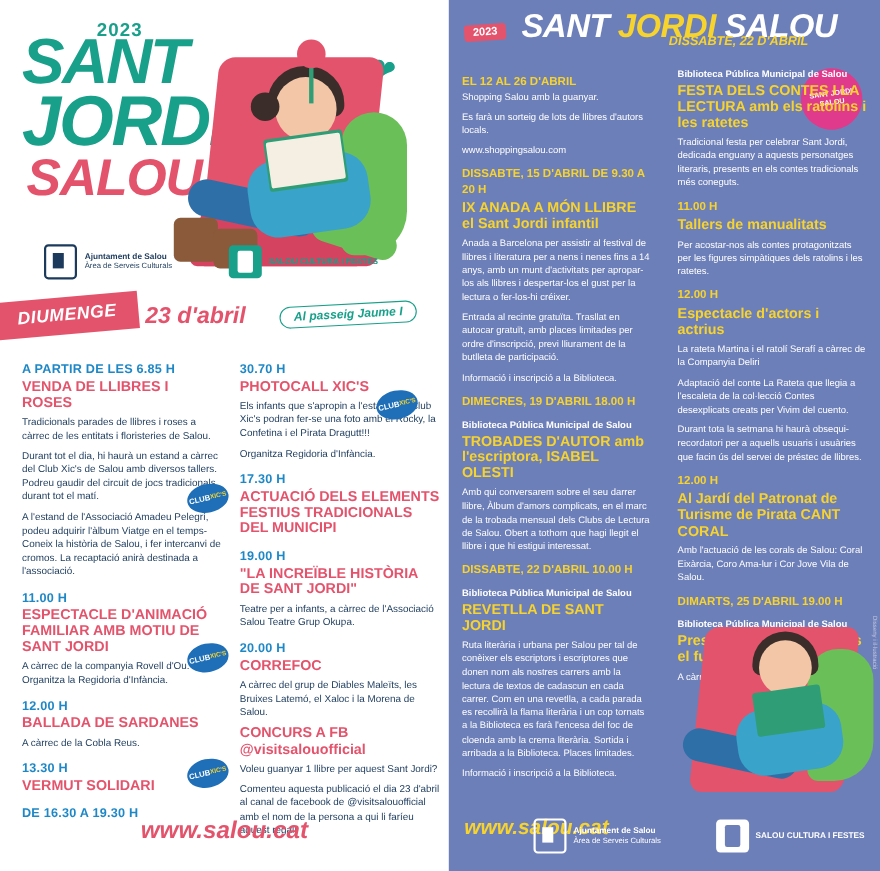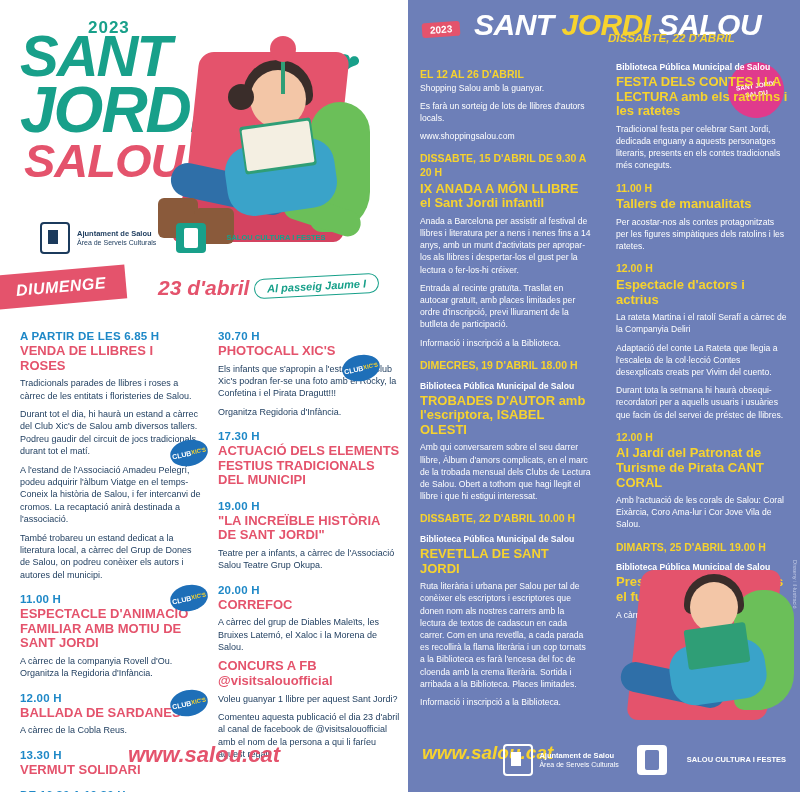--- a/index.html
+++ b/index.html
@@ -32,28 +32,28 @@
   .dragon-t{position:absolute;left:-28px;top:100px;width:80px;height:26px;background:#6bbf59;border-radius:16px;transform:rotate(18deg);}
   .flower{position:absolute;left:120px;top:14px;width:26px;height:26px;background:#e4536c;border-radius:50%;}
   .stem{position:absolute;left:131px;top:36px;width:4px;height:36px;background:#2f9e76;}
 
   .logos-left{position:absolute;left:40px;top:222px;display:flex;align-items:center;gap:20px;}
   .aj-logo{display:flex;align-items:center;gap:7px;}
   .aj-mark{width:26px;height:28px;border:2px solid #1b3a5c;border-radius:4px;position:relative;}
   .aj-mark:after{content:"";position:absolute;left:6px;top:6px;width:10px;height:14px;background:#1b3a5c;}
   .aj-text{font-size:7px;color:#1b3a5c;line-height:1.25;}
   .aj-text b{font-size:7.5px;}
-  .cult-logo{display:flex;align-items:center;gap:20px;}
+  .cult-logo{display:flex;align-items:center;gap:6px;margin-left:32px;}
   .cult-mark{width:30px;height:30px;background:#18a08a;border-radius:4px;position:relative;}
   .cult-mark:after{content:"";position:absolute;left:8px;top:5px;width:14px;height:20px;background:#fff;border-radius:2px;}
   .cult-text{font-size:7.5px;color:#18a08a;font-weight:bold;line-height:1.25;}
 
   .ribbon{position:absolute;left:-4px;top:270px;width:130px;height:34px;background:#e4536c;transform:rotate(-5deg);display:flex;align-items:center;justify-content:center;}
   .ribbon span{color:#fff;font-weight:bold;font-style:italic;font-size:16px;letter-spacing:.5px;}
-  .date-left{position:absolute;left:158px;top:276px;font-size:21px;font-weight:bold;font-style:italic;color:#e4536c;}
+  .date-left{position:absolute;left:132px;top:276px;font-size:21px;font-weight:bold;font-style:italic;color:#e4536c;}
   .place-pill{position:absolute;left:254px;top:276px;border:1.5px solid #18a08a;border-radius:13px;padding:3px 12px;font-size:11px;font-style:italic;font-weight:bold;color:#18a08a;transform:rotate(-3deg);}
 
   .cols{position:absolute;left:0;top:318px;width:408px;display:flex;gap:0;}
   .col{width:184px;padding:0 8px 0 20px;}
   .col.right-col{padding-left:8px;}
   .time{font-size:11.5px;font-weight:bold;color:#1e88c7;margin-top:12px;letter-spacing:.2px;}
   .title{font-size:13px;font-weight:bold;color:#e4536c;line-height:1.12;margin:2px 0 4px;}
   .body-txt{font-size:9px;color:#1b3a5c;line-height:1.38;margin:0 0 6px;}
 
   .xics{position:absolute;width:38px;height:26px;background:#1e6fb8;border-radius:50%;color:#fff;font-size:7px;font-weight:bold;display:flex;align-items:center;justify-content:center;transform:rotate(-12deg);}
@@ -155,21 +155,20 @@
 
     <div class="cols">
       <div class="col">
 
         <div>
           <div class="time">A PARTIR DE LES 6.85 H</div>
           <div class="title">VENDA DE LLIBRES I ROSES</div>
           <p class="body-txt">Tradicionals parades de llibres i roses a càrrec de les entitats i floristeries de Salou.</p>
           <p class="body-txt">Durant tot el dia, hi haurà un estand a càrrec del Club Xic's de Salou amb diversos tallers. Podreu gaudir del circuit de jocs tradicionals durant tot el matí.</p>
           <p class="body-txt">A l'estand de l'Associació Amadeu Pelegrí, podeu adquirir l'àlbum Viatge en el temps- Coneix la història de Salou, i fer intercanvi de cromos. La recaptació anirà destinada a l'associació.</p>
-          <p class="body-txt">També trobareu un estand dedicat a la literatura local, a càrrec del Grup de Dones de Salou, on podreu conèixer els autors i autores del municipi.</p>
         </div>
         <div>
           <div class="time">11.00 H</div>
           <div class="title">ESPECTACLE D'ANIMACIÓ FAMILIAR AMB MOTIU DE SANT JORDI</div>
           <p class="body-txt">A càrrec de la companyia Rovell d'Ou. Organitza la Regidoria d'Infància.</p>
         </div>
         <div>
           <div class="time">12.00 H</div>
           <div class="title">BALLADA DE SARDANES</div>
           <p class="body-txt">A càrrec de la Cobla Reus.</p>

